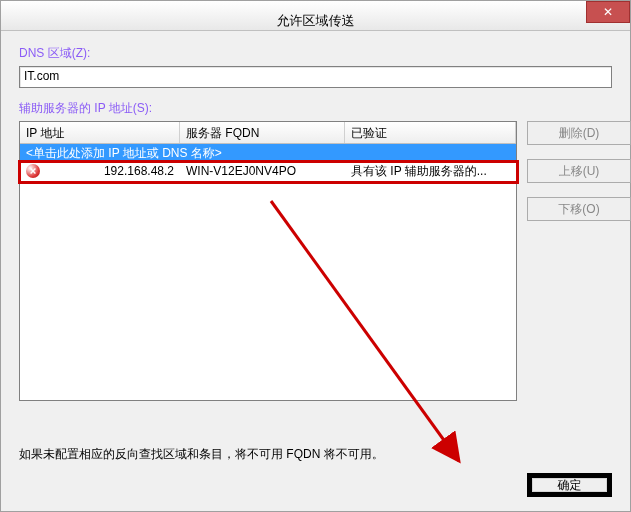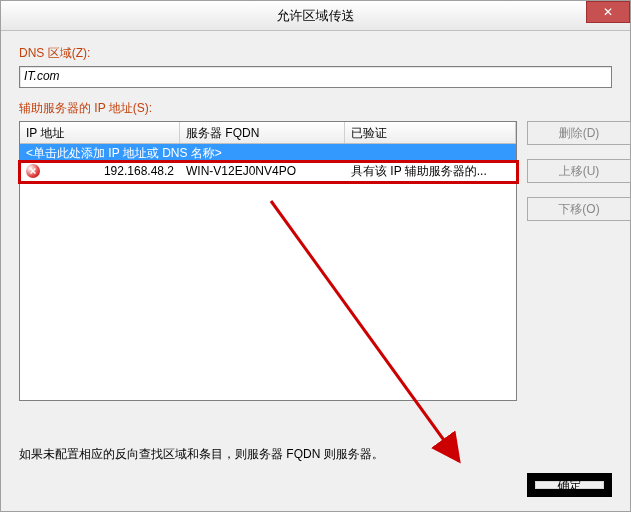--- a/index.html
+++ b/index.html
@@ -1,44 +1,44 @@
 <!DOCTYPE html>
 <html><head>
 <meta charset="utf-8">
 <style>
   * { box-sizing: border-box; margin: 0; padding: 0; font-family: "Microsoft YaHei", "Segoe UI", sans-serif; font-size: 12px; }
   body { background: #fff; width: 631px; height: 512px; position: relative; }
   .win { width: 631px; height: 512px; background: #f0f0f0; border: 1px solid #a0a0a0; position: relative; }
-  .titlebar { height: 30px; background: linear-gradient(#fff, #e8e8e8); border-bottom: 1px solid #c0c0c0; display: flex; align-items: center; justify-content: center; position: relative; }
+  .titlebar { height: 30px; background: linear-gradient(#fff, #e8e8e8); border-bottom: 1px solid #c0c0c0; display: flex; align-items: flex-end; justify-content: center; position: relative; }
   .titlebar .title { font-size: 13px; color: #000; }
   .close-btn { position: absolute; right: 0; top: 0; width: 44px; height: 22px; background: #c75050; color: #fff; display: flex; align-items: center; justify-content: center; font-size: 14px; border: 1px solid #a03030; }
   .body { padding: 14px 18px; }
-  .label { color: #c2410c; margin-bottom: 4px; display: block; }
-  .textbox { width: 100%; height: 22px; border: 1px solid #808080; background: #fff; padding: 2px 4px; box-shadow: inset 1px 1px 0 rgba(0,0,0,0.1); font-style: italic; }
+  .label { color: #8b5cf6; margin-bottom: 4px; display: block; }
+  .textbox { width: 100%; height: 22px; border: 1px solid #808080; background: #fff; padding: 2px 4px; box-shadow: inset 1px 1px 0 rgba(0,0,0,0.1); }
   .sec2-label { margin-top: 12px; }
   .main-row { display: flex; gap: 10px; margin-top: 4px; }
   .list-wrap { flex: 1; border: 1px solid #808080; background: #fff; height: 280px; box-shadow: inset 1px 1px 0 rgba(0,0,0,0.1); display: flex; flex-direction: column; }
   .list-header { display: flex; background: linear-gradient(#fff, #eee); border-bottom: 1px solid #c0c0c0; height: 22px; }
   .list-header .col { padding: 3px 6px; border-right: 1px solid #d0d0d0; }
   .c1 { width: 160px; }
   .c2 { width: 165px; }
   .c3 { flex: 1; }
   .list-body { flex: 1; background: #fff; position: relative; }
   .row { display: flex; height: 18px; align-items: center; }
   .row .cell { padding: 1px 6px; white-space: nowrap; overflow: hidden; }
   .prompt-row { background: #3399ff; color: #fff; }
   .data-row { background: #fff; color: #000; }
   .red-border { border: 3px solid #cc0000; position: absolute; pointer-events: none; }
   .side-btns { width: 85px; display: flex; flex-direction: column; gap: 14px; }
   .btn { width: 104px; height: 24px; background: #efefef; border: 1px solid #acacac; color: #000; display: flex; align-items: center; justify-content: center; font-size: 12px; }
   .btn.disabled { color: #888; }
   .note { position: absolute; left: 18px; top: 445px; color: #000; }
   .bottom-btns { position: absolute; right: 18px; bottom: 14px; display: flex; gap: 14px; }
   .btn-main { width: 85px; height: 24px; background: #efefef; border: 1px solid #707070; display: flex; align-items: center; justify-content: center; }
-  .hl-red { border: 8px solid #000000; box-shadow: 0 0 0 1px rgba(0,0,0,0.1) inset; }
+  .hl-red { border: 5px solid #000000; box-shadow: 0 0 0 1px rgba(0,0,0,0.1) inset; }
   .err-icon { width: 14px; height: 14px; border-radius: 50%; background: radial-gradient(circle at 30% 30%, #fff, #e04040 60%, #a00); position: relative; display: inline-flex; align-items: center; justify-content: center; color: #fff; margin-right: 4px; flex: none; }
   .err-icon svg { width: 8px; height: 8px; }
   
   .arrow-overlay { position: absolute; pointer-events: none; top: 0; left: 0; }
 </style>
 </head>
 <body>
 
 <div class="win">
   <div class="titlebar">
@@ -84,21 +84,21 @@
       </div>
 
       <div class="side-btns">
         <div class="btn disabled">删除(D)</div>
         <div class="btn disabled">上移(U)</div>
         <div class="btn disabled">下移(O)</div>
       </div>
     </div>
   </div>
 
-  <div class="note">如果未配置相应的反向查找区域和条目，则服务器 FQDN 则服务器。</div>
+  <div class="note">如果未配置相应的反向查找区域和条目，将不可用 FQDN 将不可用。</div>
 
   <div class="bottom-btns">
     <div class="btn-main hl-red">确定</div>
   </div>
 
   <svg class="arrow-overlay" width="631" height="512">
     <defs>
       <marker id="arrh" markerWidth="12" markerHeight="12" refX="9" refY="5" orient="auto">
         <path d="M0,0 L10,5 L0,10 z" fill="#cc0000"></path>
       </marker>

